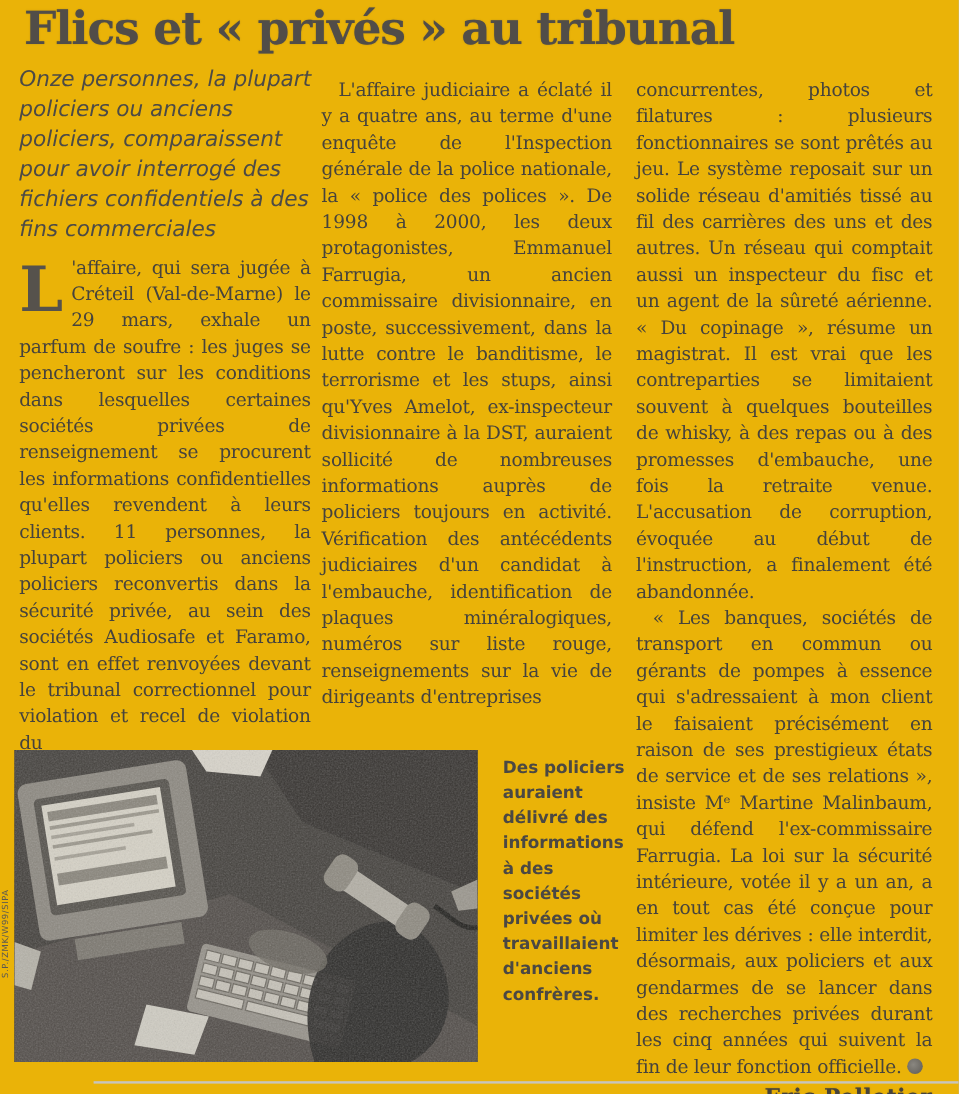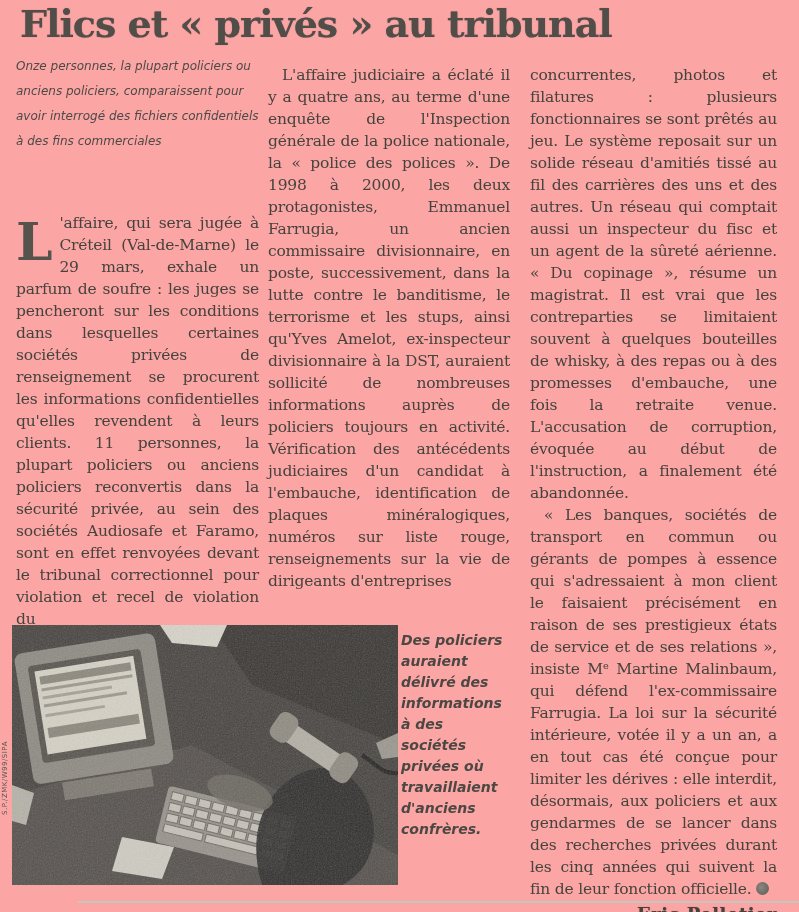--- a/index.html
+++ b/index.html
@@ -3,41 +3,41 @@
 <meta charset="utf-8">
 <style>
   * { margin:0; padding:0; box-sizing:border-box; }
   html,body { width:799px; height:912px; }
   body{
     font-family:"DejaVu Serif", serif;
     background:#b9b7b2;
   }
   .page{
     position:relative; width:799px; height:912px;
-    background:#fca5a5;
+    background:#eab308;
     overflow:hidden;
     color:#45423c;
   }
   
   .headline{
     position:absolute; left:20px; top:2px; width:760px;
     font-family:"DejaVu Serif", serif;
     font-weight:bold;
     font-size:38px; line-height:44px;
     letter-spacing:-1px;
     color:#514d48;
     text-shadow:0 0 1px rgba(80,77,72,.55);
     white-space:nowrap;
   }
   
   .lede{
     position:absolute; left:16px; top:54px; width:247px;
     font-family:"DejaVu Sans", sans-serif;
     font-style:italic;
-    font-size:12px; line-height:25px;
+    font-size:18px; line-height:25px;
     color:#4c4a46;
   }
   .col{ position:absolute; text-align:justify; hyphens:auto; -webkit-hyphens:auto; }
   .col p{
     font-size:15.5px; line-height:22px; letter-spacing:-0.2px;
     color:#46433d;
   }
   .col-1{ left:16px;  top:212px; width:243px; }
   .col-2{ left:268px; top:64px;  width:242px; }
   .col-3{ left:530px; top:64px;  width:247px; }
@@ -71,26 +71,25 @@
   .photo svg{ display:block; width:100%; height:100%; }
   .photo-credit{
     position:absolute; left:-11px; top:190px;
     transform:rotate(-90deg); transform-origin:left top;
     font-family:"DejaVu Sans", sans-serif;
     font-size:7px; letter-spacing:.5px;
     color:#5a5852;
     white-space:nowrap;
   }
   .caption{
-    position:absolute; left:401px; top:630px; width:104px;
+    position:absolute; left:419px; top:630px; width:104px;
     font-family:"DejaVu Sans", sans-serif;
     font-weight:bold;
     font-size:14px; line-height:21px;
     color:#4b4843;
-    font-style:italic;
   }
   .bottom-rule{
     position:absolute; left:78px; top:901px; width:721px; height:2px;
     background:#c7c5bf;
   }
 </style>
 </head>
 <body>
 
 <div class="page">

